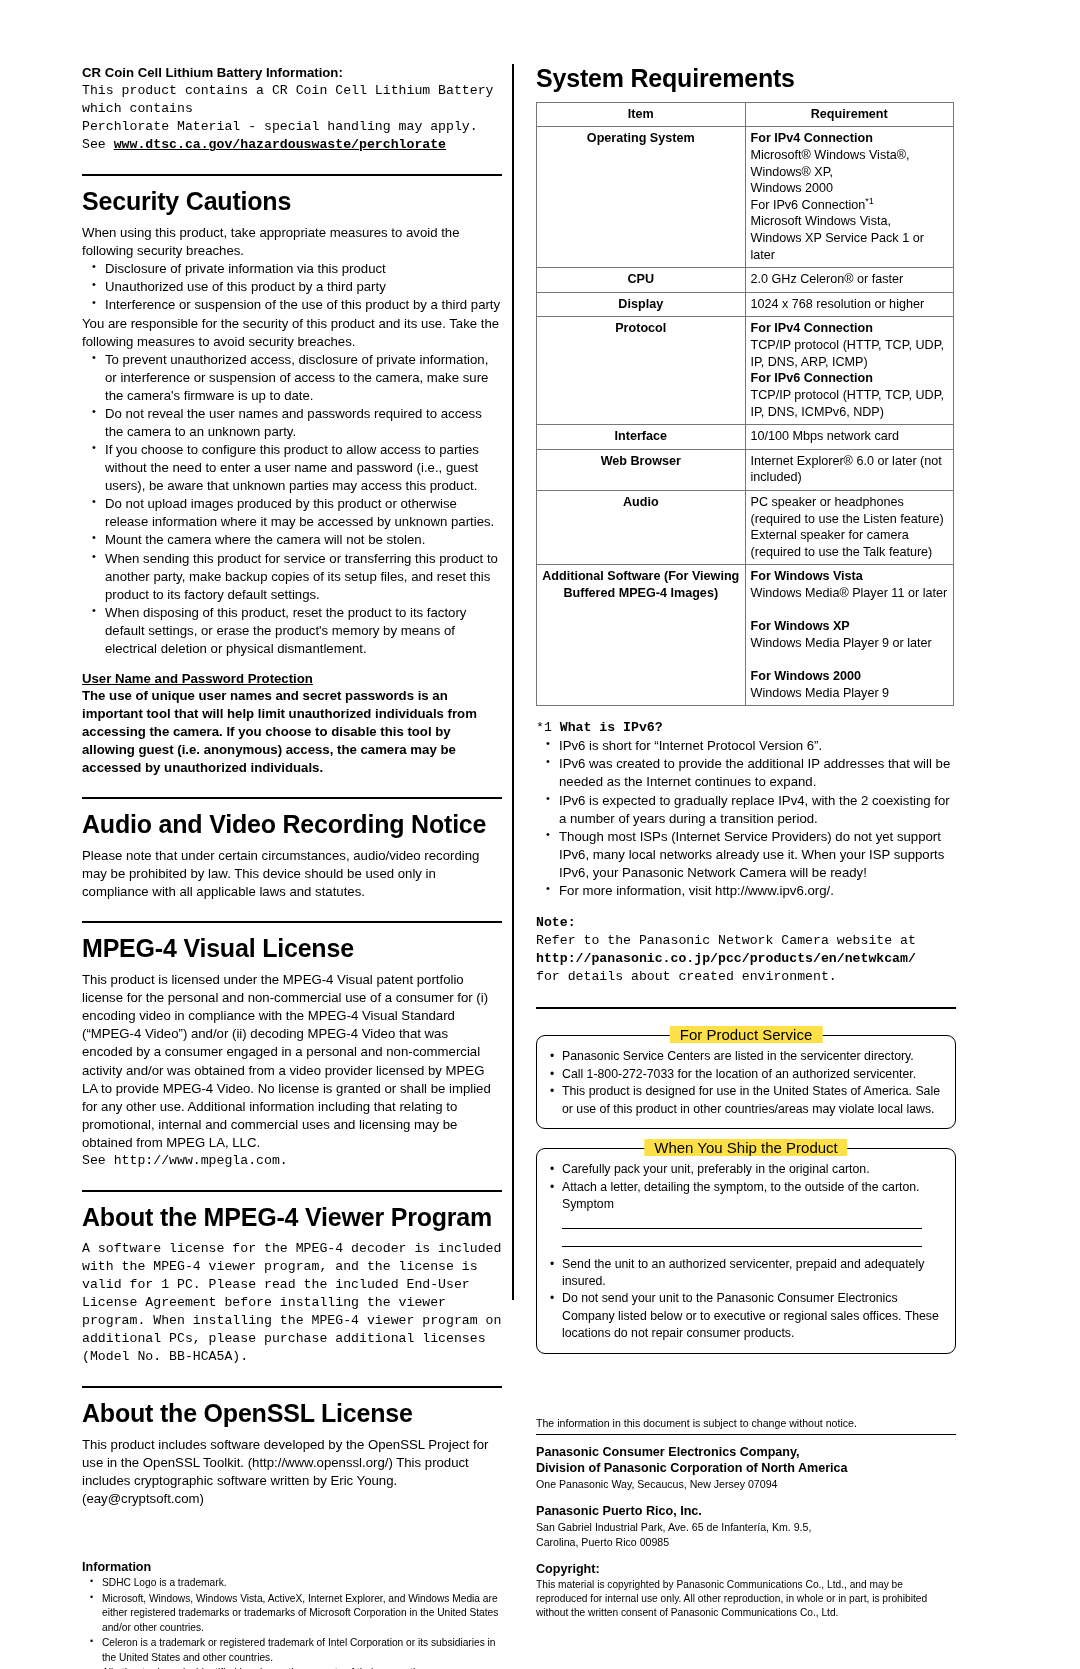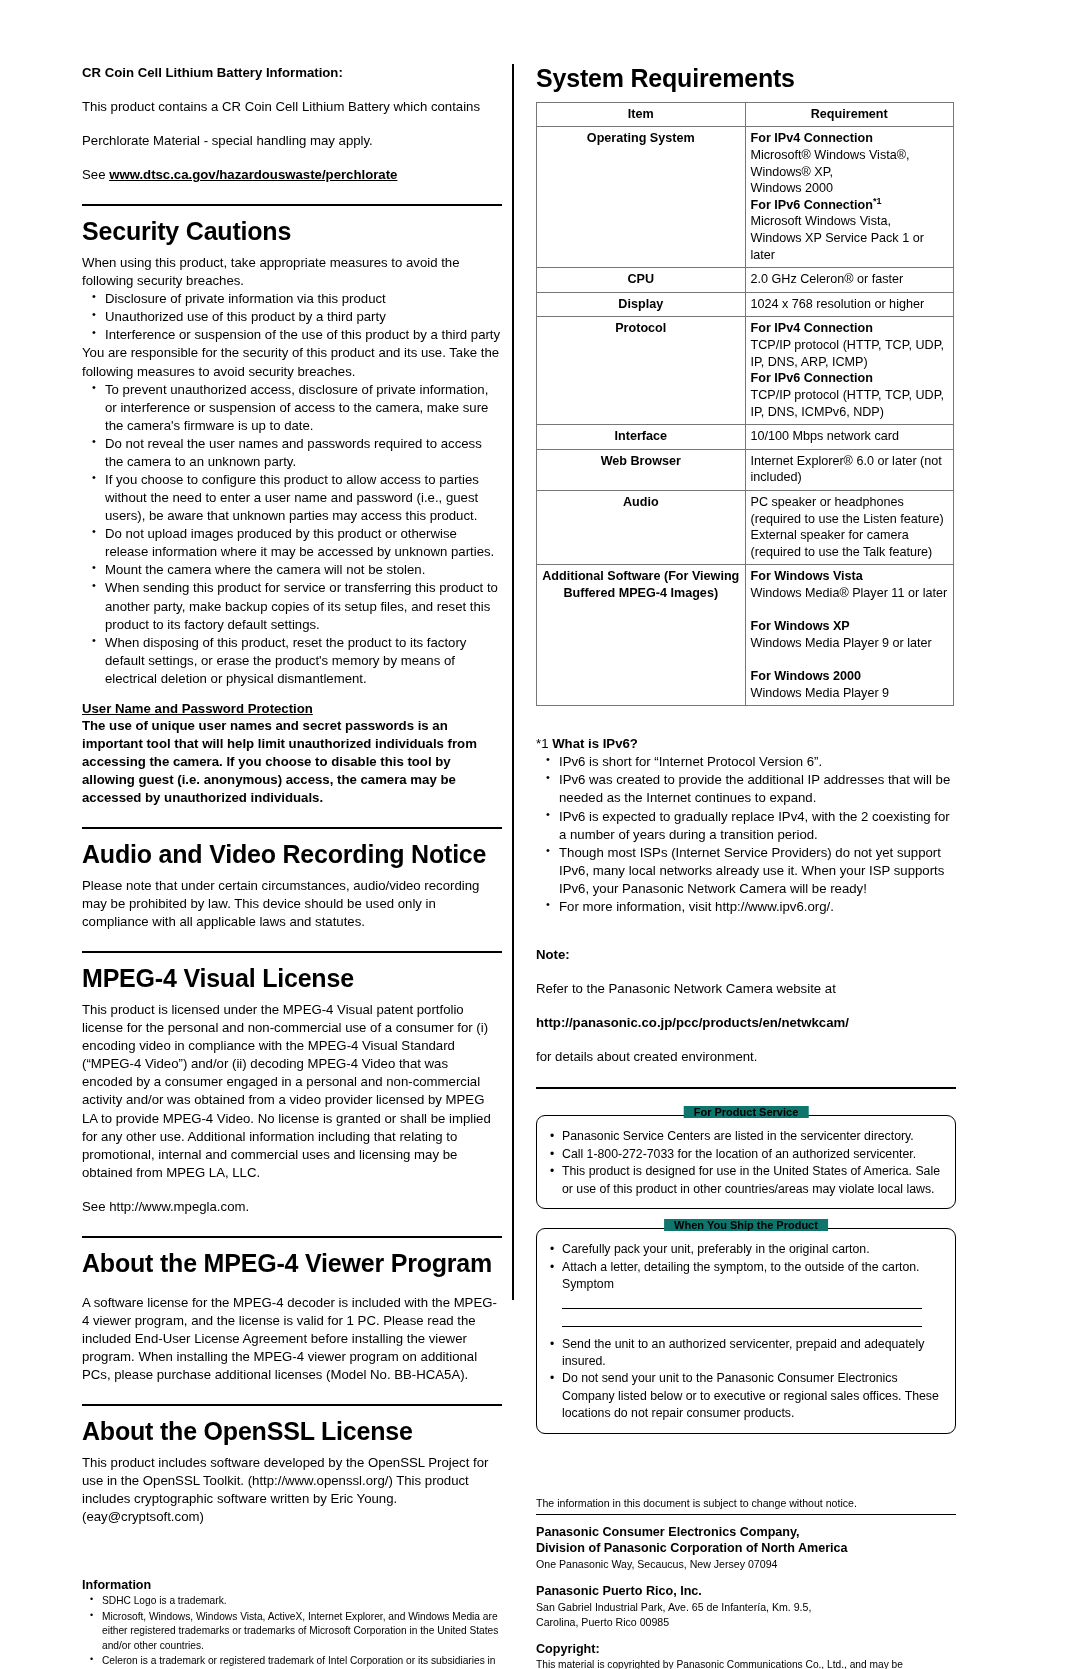--- a/index.html
+++ b/index.html
@@ -54,21 +54,21 @@
     border: 0;
     border-top: 2.5px solid #000;
     margin: 20px 0 11px 0;
   }
   p {
     margin: 0 0 0 0;
     font-size: 13.2px;
     line-height: 1.37;
   }
   p + p { margin-top: 10px; }
-  .tight { margin-top: 16px; }
+  .tight { margin-top: 0; font-family: Liberation Mono, monospace; }
   ul.dots {
     list-style: none;
     margin: 0;
     padding: 0 0 0 10px;
   }
   ul.dots > li {
     font-size: 13.2px;
     line-height: 1.37;
     position: relative;
     padding-left: 13px;
@@ -141,24 +141,24 @@
     border: 1.6px solid #000;
     border-radius: 9px;
     margin-top: 26px;
     padding: 12px 10px 10px 12px;
   }
   .legendbox > .legend-title {
     position: absolute;
     top: -10px;
     left: 50%;
     transform: translateX(-50%);
-    background: #0f766e;
+    background: #fde047;
     padding: 0 10px;
-    font-size: 11px;
-    font-weight: bold;
+    font-size: 15px;
+    font-weight: normal;
     white-space: nowrap;
   }
   .legendbox ul.sdots {
     list-style: none;
     margin: 0;
     padding: 0;
   }
   .legendbox ul.sdots > li {
     font-size: 12.3px;
     line-height: 1.42;
@@ -318,21 +318,21 @@
           <th>Requirement</th>
         </tr>
       </thead>
       <tbody id="sysreq-body">
           <tr>
             <td class="item">Operating System</td>
             <td class="req">
               <div style="font-weight: bold;">For IPv4 Connection</div>
               <div>Microsoft® Windows Vista®, Windows® XP,</div>
               <div>Windows 2000</div>
-              <div style="font-weight: bold;">For IPv6 Connection<sup class="fn">*1</sup></div>
+              <div style="font-weight: normal;">For IPv6 Connection<sup class="fn">*1</sup></div>
               <div>Microsoft Windows Vista,</div>
               <div>Windows XP Service Pack 1 or later</div>
             </td>
           </tr>
           <tr>
             <td class="item">CPU</td>
             <td class="req">
               <div>2.0 GHz Celeron® or faster</div>
             </td>
           </tr>

